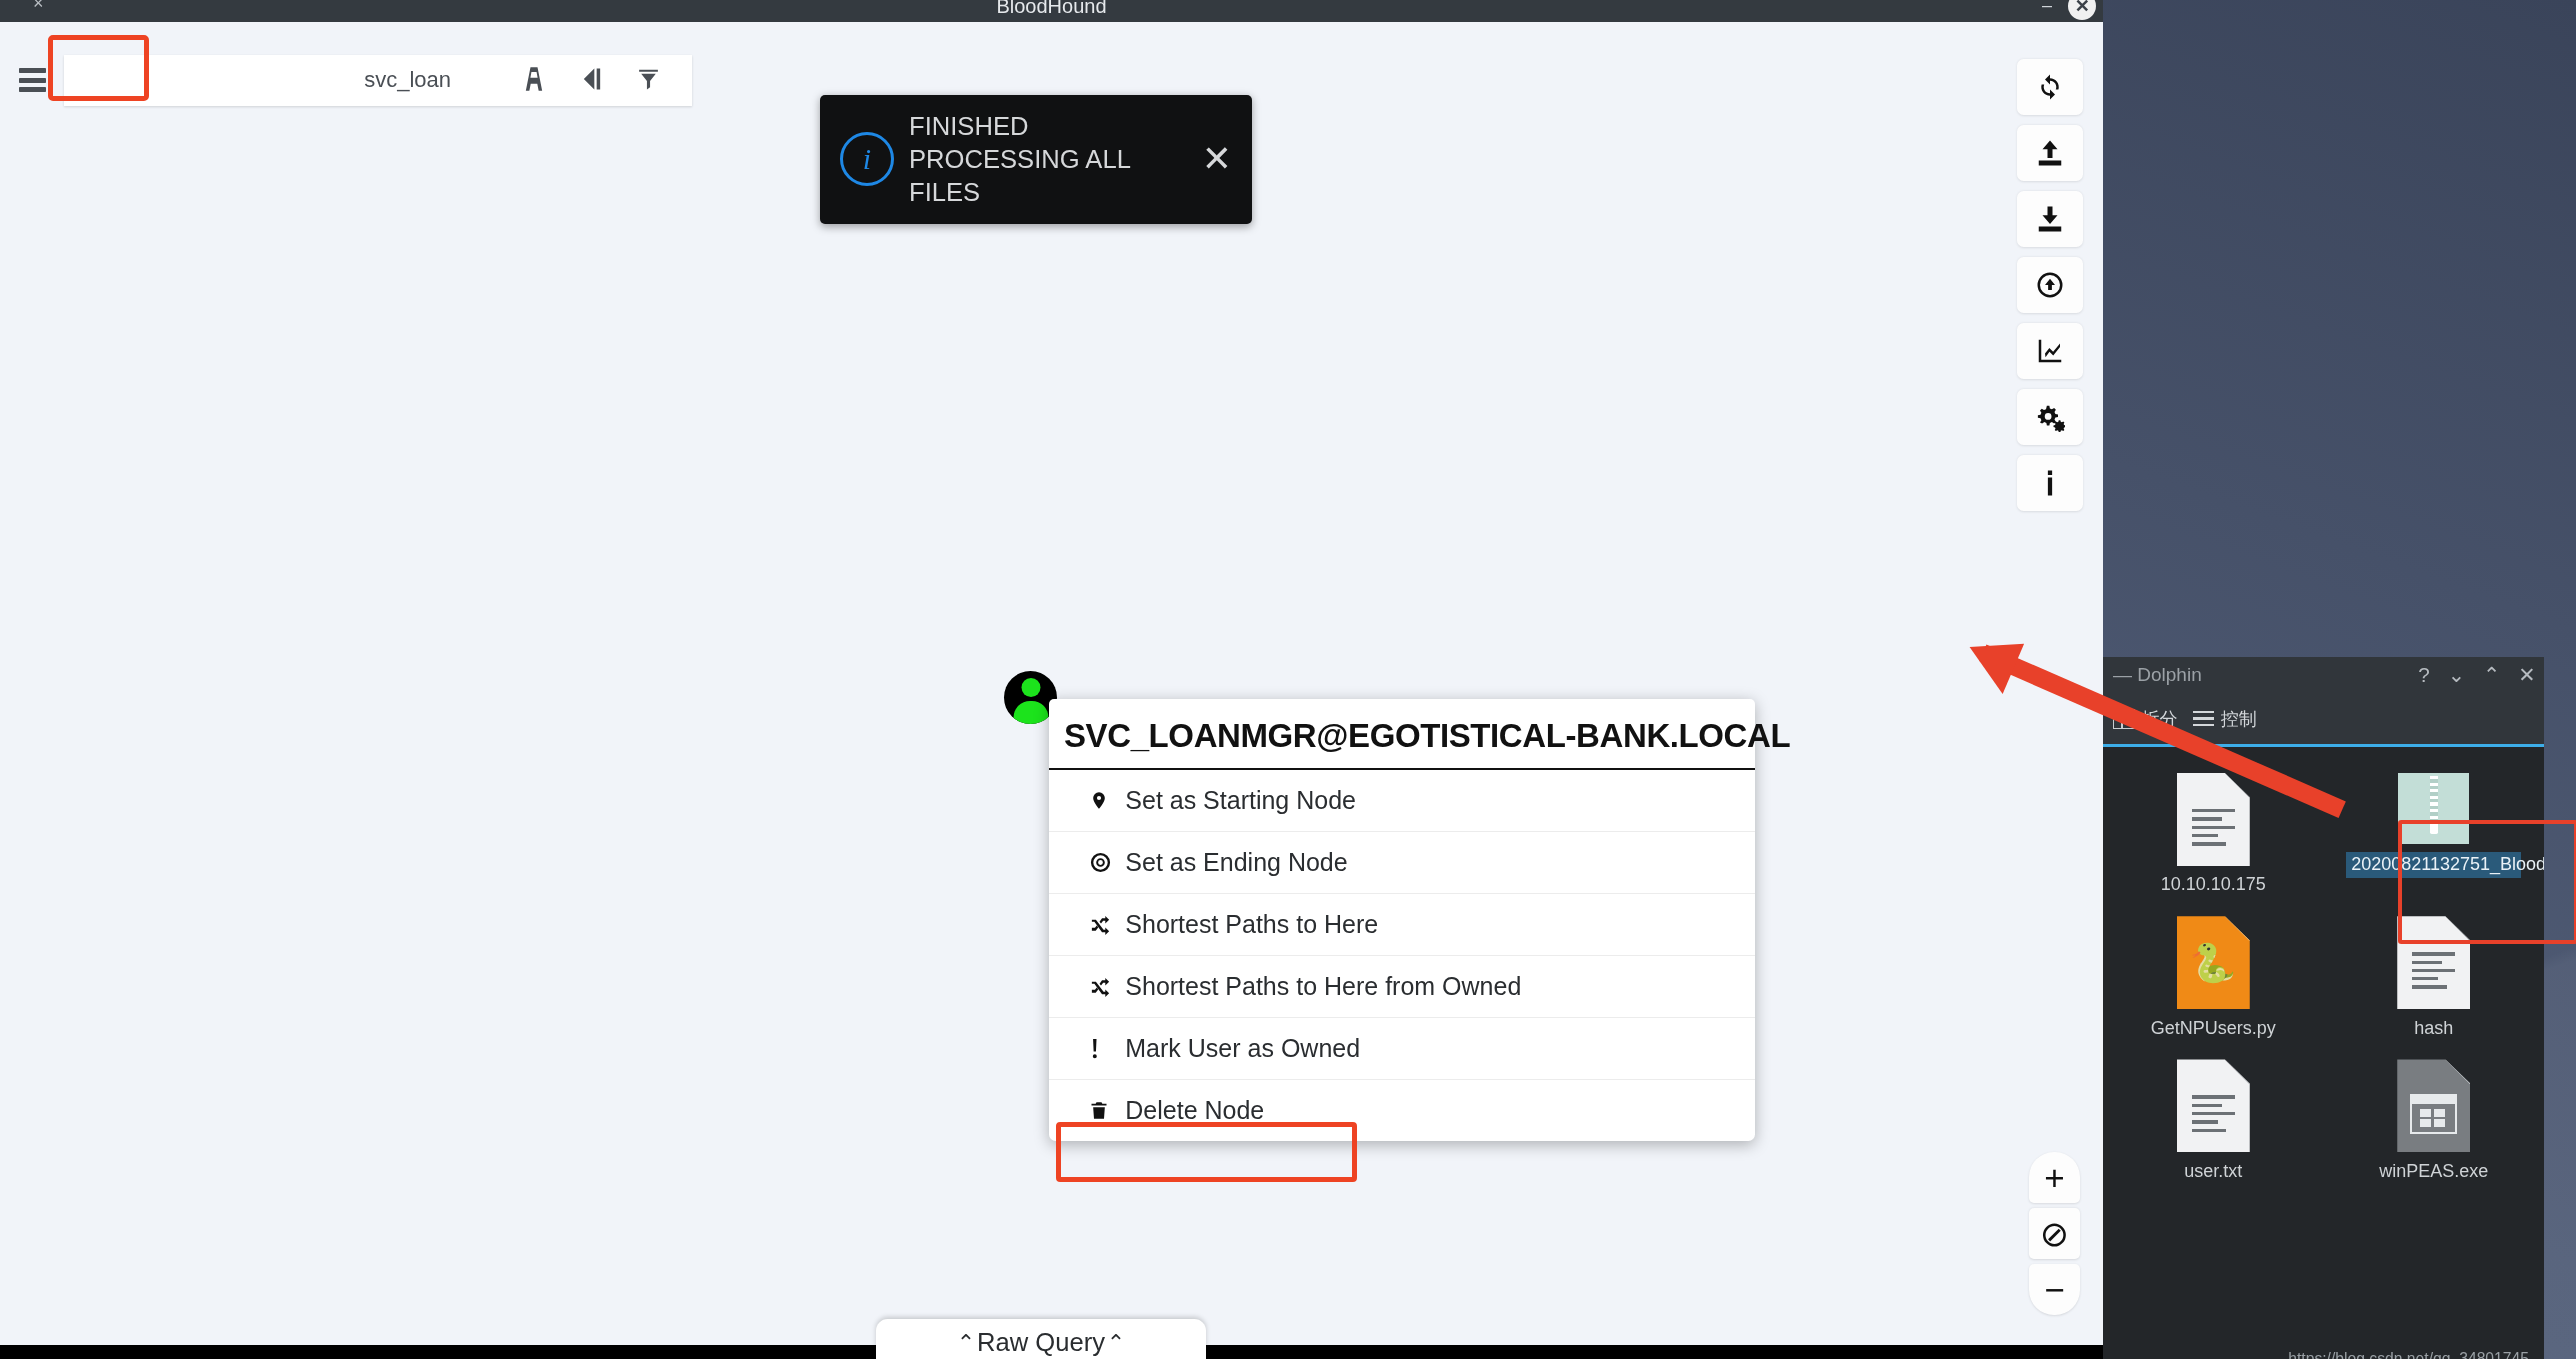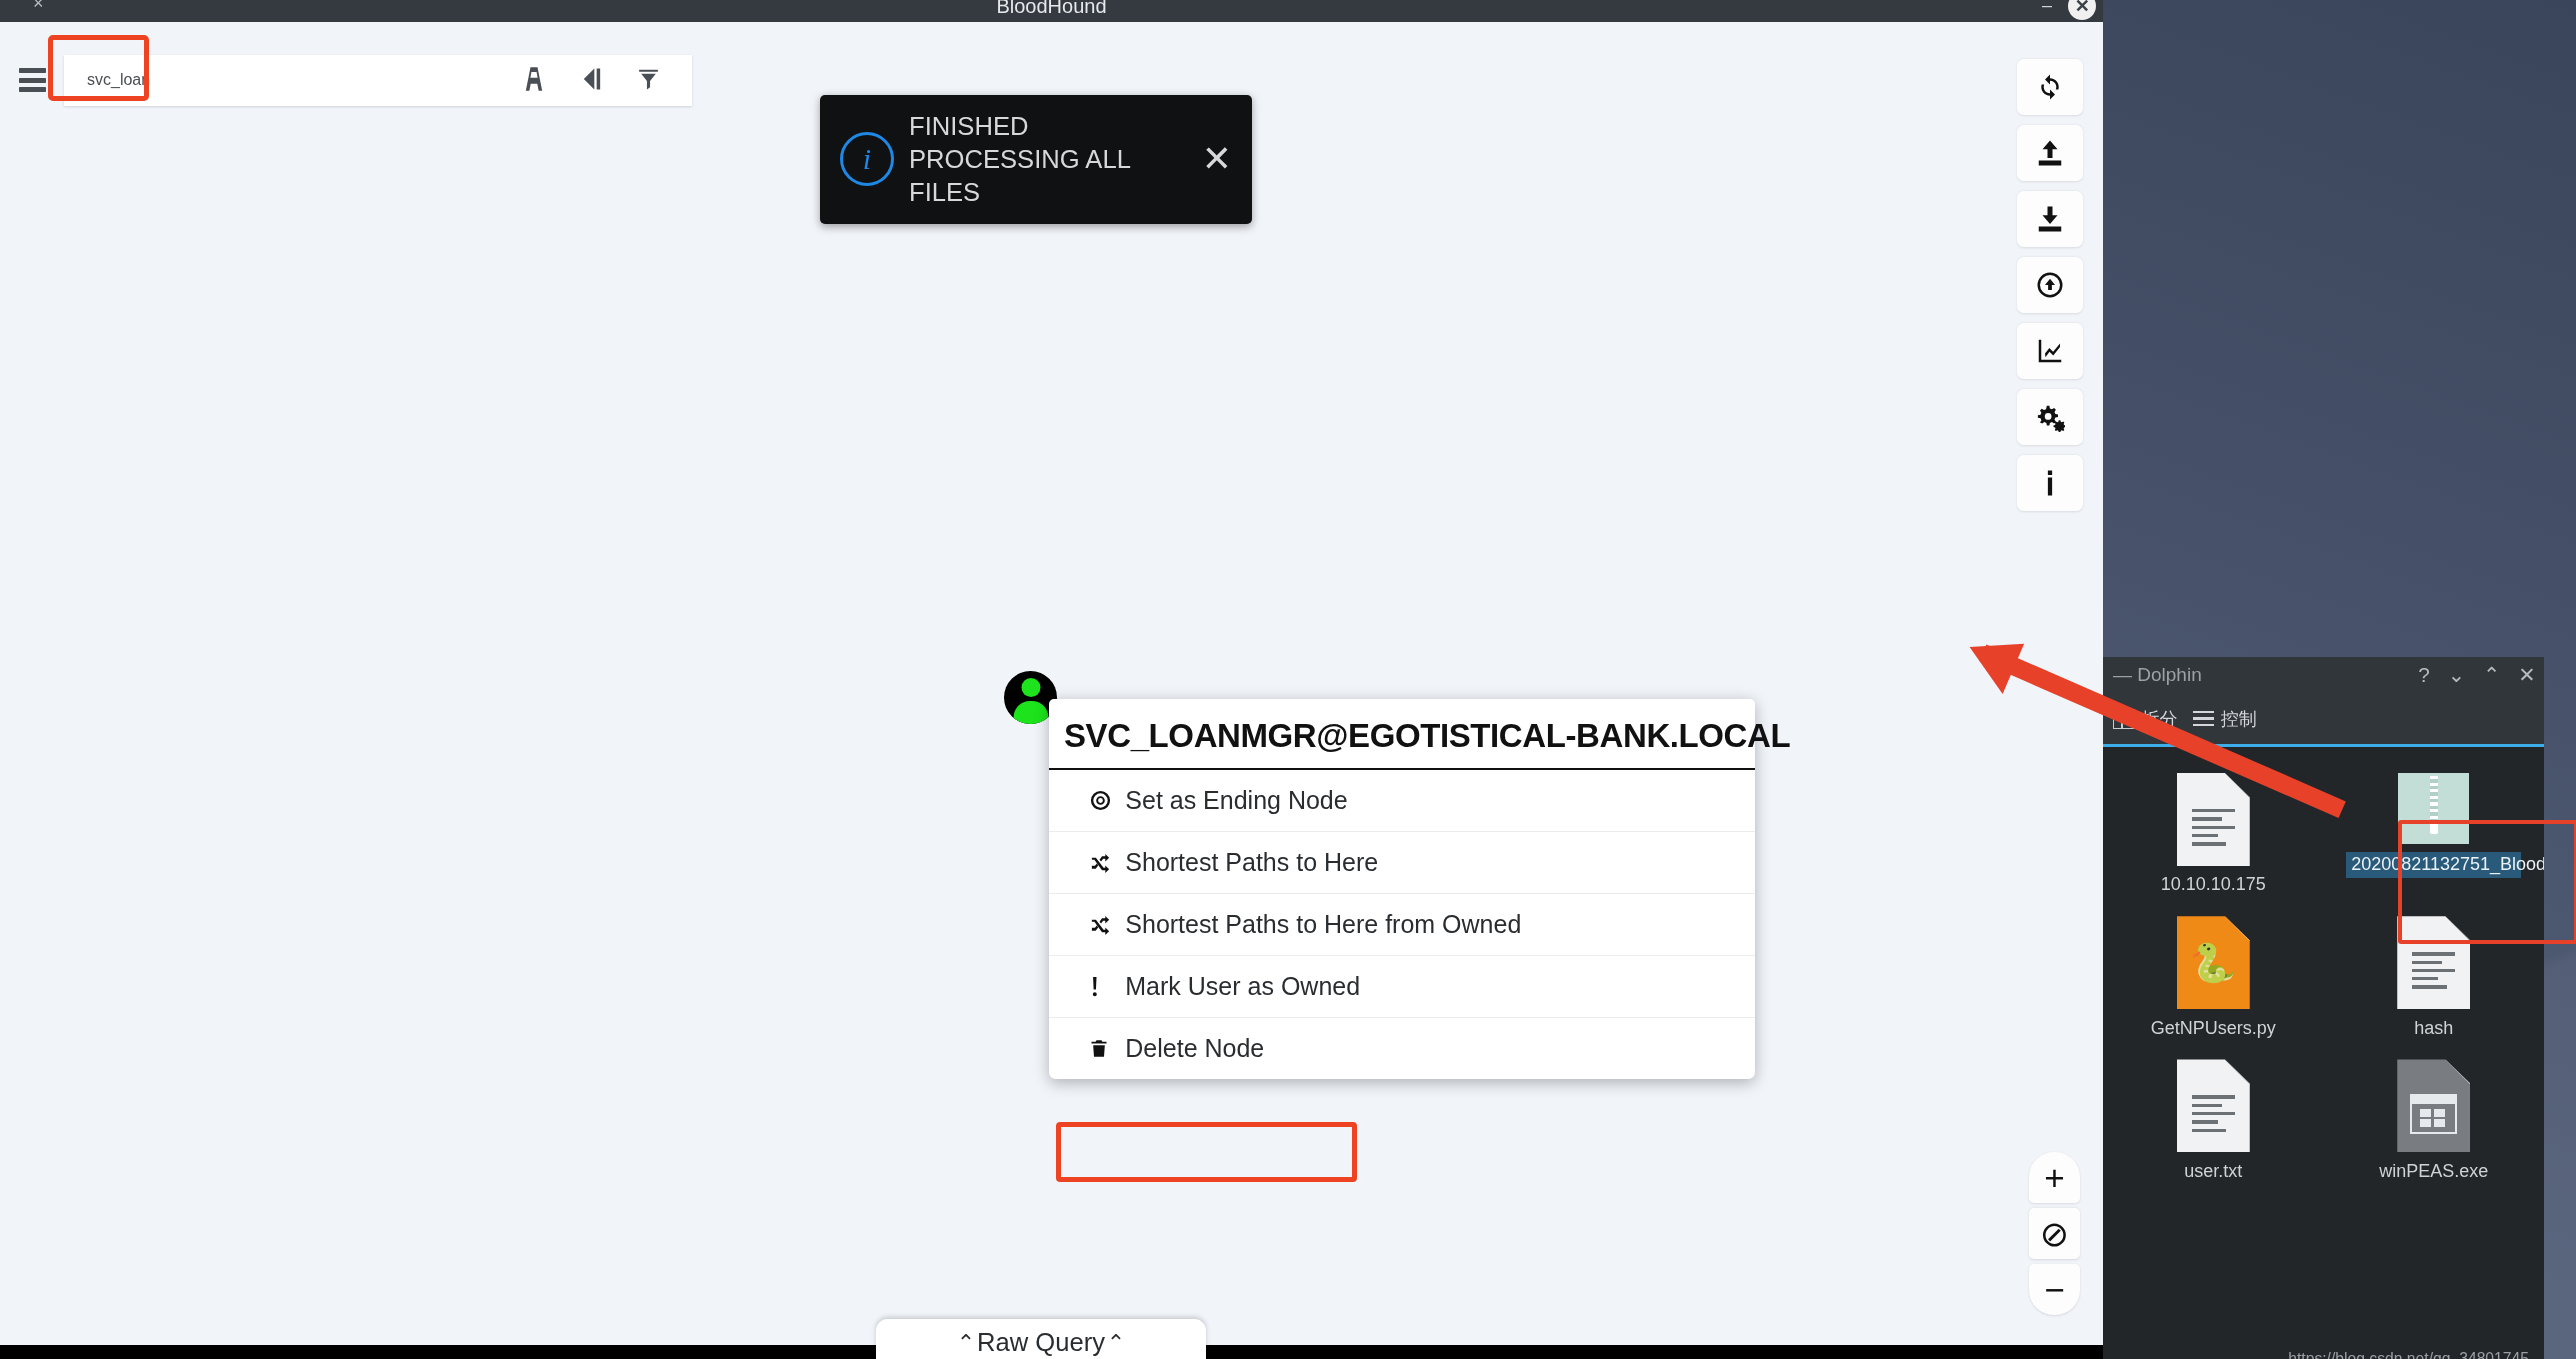--- a/index.html
+++ b/index.html
@@ -226,23 +226,24 @@
   .ham-icon { width: 27px; }
   .ham-icon i { display:block; height:5px; background:#4a4f55; margin:4.1px 0; border-radius:0.8px; }
   .search-box {
     width: 628px; height: 51px;
     background: #ffffff;
     box-shadow: 0 0.8px 2.5px rgba(0,0,0,.14);
     display:flex; align-items:center;
   }
   .search-input {
     border: none; outline: none; background: transparent;
-    font-size: 16px; color: #4a4f55;
+    font-size: 22px; color: #4a4f55;
     padding-left: 23px; width: 364px;
     font-family: "Liberation Sans", sans-serif;
+    text-align: right;
   }
   .search-actions {
     display:flex; align-items:center; gap: 30px;
     margin-left: auto; padding-right: 31px;
   }
   .search-actions svg { fill: #4a4f55; }
 
   
   .hl-search {
     position: absolute;
@@ -572,20 +573,28 @@
     <div class="graph-node">
       <div class="node-circle">
         <div class="head"></div>
           <div class="body"></div>
       </div>
     </div>
 
     <div class="ctx-menu">
       <div class="ctx-header">SVC_LOANMGR@EGOTISTICAL-BANK.LOCAL</div>
 
+      <div class="ctx-item">
+        <span class="ci">
+          <svg width="20" height="23" viewBox="0 0 24 24">
+              <path d="M12 2a7 7 0 00-7 7c0 5.2 7 13 7 13s7-7.8 7-13a7 7 0 00-7-7zm0 9.5A2.5 2.5 0 1112 6.5a2.5 2.5 0 010 5z"></path>
+            </svg>
+        </span>
+        <span class="ctx-label">Set as Starting Node</span>
+      </div>
 
       <div class="ctx-item">
         <span class="ci">
           <svg width="23" height="23" viewBox="0 0 24 24">
               <path d="M12 2a10 10 0 100 20 10 10 0 000-20zm0 2.5a7.5 7.5 0 110 15 7.5 7.5 0 010-15zm0 3a4.5 4.5 0 100 9 4.5 4.5 0 000-9zm0 2a2.5 2.5 0 110 5 2.5 2.5 0 010-5z"></path>
             </svg>
         </span>
         <span class="ctx-label">Set as Ending Node</span>
       </div>
 

